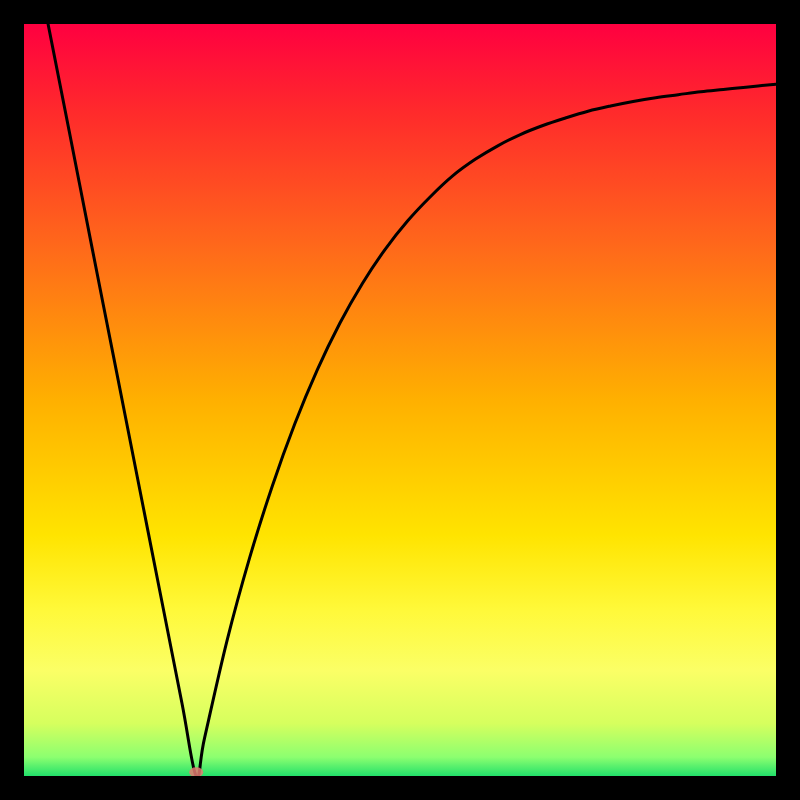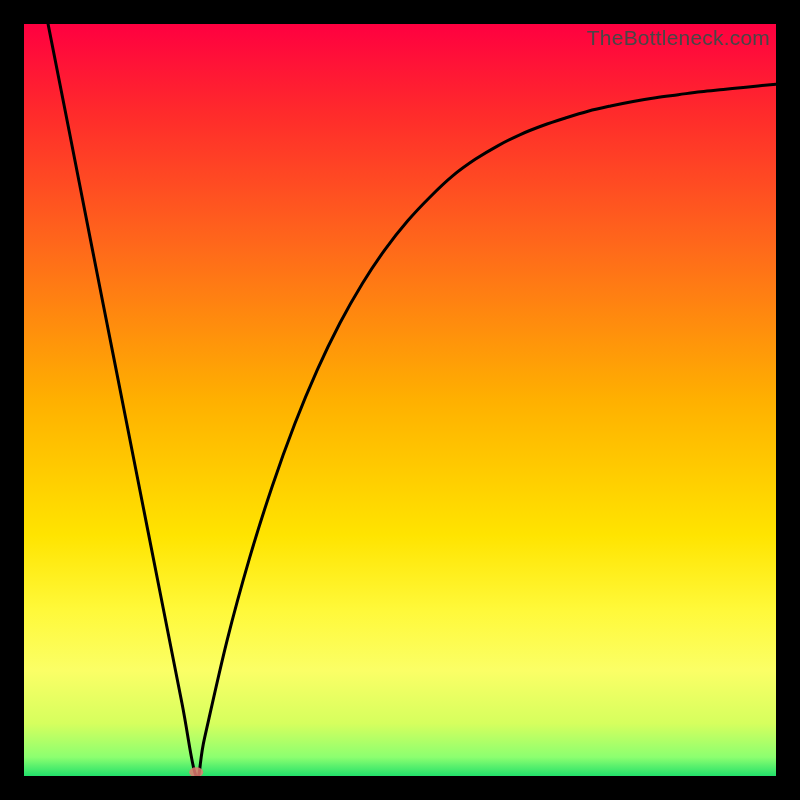--- a/index.html
+++ b/index.html
@@ -53,14 +53,13 @@
           <stop offset="86%" stop-color="#fbff66"></stop>
           <stop offset="93%" stop-color="#d6ff5e"></stop>
           <stop offset="97.5%" stop-color="#8cff70"></stop>
           <stop offset="100%" stop-color="#22e06a"></stop>
         </linearGradient>
     </defs>
     <rect x="0" y="0" width="752" height="752" fill="url(#bg-grad)"></rect>
     <path id="curve" fill="none" stroke="#000" stroke-width="3" stroke-linejoin="round" stroke-linecap="round" d="M 24.064 0 C 27.85408 19.22112 37.26912 66.85279999999999 45.12 106.78399999999999 C 52.970879999999994 146.71519999999998 59.55839999999999 180.5552 67.67999999999999 221.84000000000003 C 75.8016 263.12480000000005 82.1184 294.9945600000001 90.24 336.14400000000006 C 98.3616 377.29344000000003 104.6784 409.29856 112.8 450.448 C 120.9216 491.59743999999995 127.23839999999998 523.6025599999999 135.35999999999999 564.752 C 143.4816 605.90144 151.28735999999998 645.35136 157.92 679.056 C 164.55264 712.7606400000001 168.1472 745.6380800000001 172.208 752 C 176.2688 758.3619199999999 174.93024 738.7647999999999 180.48 714.4 C 186.02975999999998 690.0352 194.91840000000002 649.1264 203.04000000000002 616.64 C 211.16160000000002 584.1536 217.4784 561.6688 225.6 533.9200000000001 C 233.7216 506.17120000000006 240.03840000000002 486.57408000000004 248.16000000000003 462.48 C 256.2816 438.38592 262.59839999999997 421.0448 270.71999999999997 400.064 C 278.84159999999997 379.08320000000003 285.15840000000003 364.05823999999996 293.28000000000003 345.91999999999996 C 301.40160000000003 327.78175999999996 307.7184 314.8624 315.84 299.296 C 323.9616 283.7296 330.27840000000003 272.70528 338.40000000000003 259.44 C 346.52160000000003 246.17472 352.8384 236.83488000000003 360.96 225.60000000000002 C 369.0816 214.36512000000002 375.3984 206.4992 383.52 197.024 C 391.6416 187.5488 397.95840000000004 181.08160000000004 406.08000000000004 172.96000000000004 C 414.20160000000004 164.83840000000004 420.5184 158.672 428.64 151.904 C 436.7616 145.136 443.0784 140.7744 451.2 135.36 C 459.3216 129.9456 465.6384 126.29088000000007 473.76 121.82400000000007 C 481.8816 117.35712000000007 488.19840000000005 114.19872 496.32000000000005 110.54399999999998 C 504.44160000000005 106.88927999999997 510.7584 104.49791999999998 518.88 101.51999999999998 C 527.0015999999999 98.54207999999998 533.3183999999999 96.57184000000001 541.4399999999999 94 C 549.5616 91.42815999999999 555.8783999999999 89.39775999999996 564 87.23199999999997 C 572.1216000000001 85.06623999999998 578.4384 83.72768000000006 586.5600000000001 81.96800000000007 C 594.6816000000001 80.20832000000009 600.9984000000001 78.94496000000002 609.12 77.45600000000002 C 617.2416 75.96704000000001 623.5583999999999 74.91424 631.68 73.69600000000003 C 639.8016 72.47776000000005 646.1184 71.77088000000012 654.24 70.6880000000001 C 662.3616000000001 69.60512000000008 668.6784 68.62751999999995 676.8000000000001 67.67999999999995 C 684.9216000000001 66.73247999999995 691.2384000000001 66.23616000000008 699.36 65.42400000000009 C 707.4816 64.6118400000001 712.4448 64.11552000000003 721.92 63.168000000000006 C 731.3951999999999 62.22047999999998 746.5856 60.70143999999998 752 60.15999999999997"></path>
     <ellipse id="marker" rx="7" ry="5" fill="#e47a72" fill-opacity="0.85" cx="172.208" cy="748.24"></ellipse>
   </svg>
-  <div class="watermark">TheBottleneck.com</div>
 </div>
 
 </body></html>

